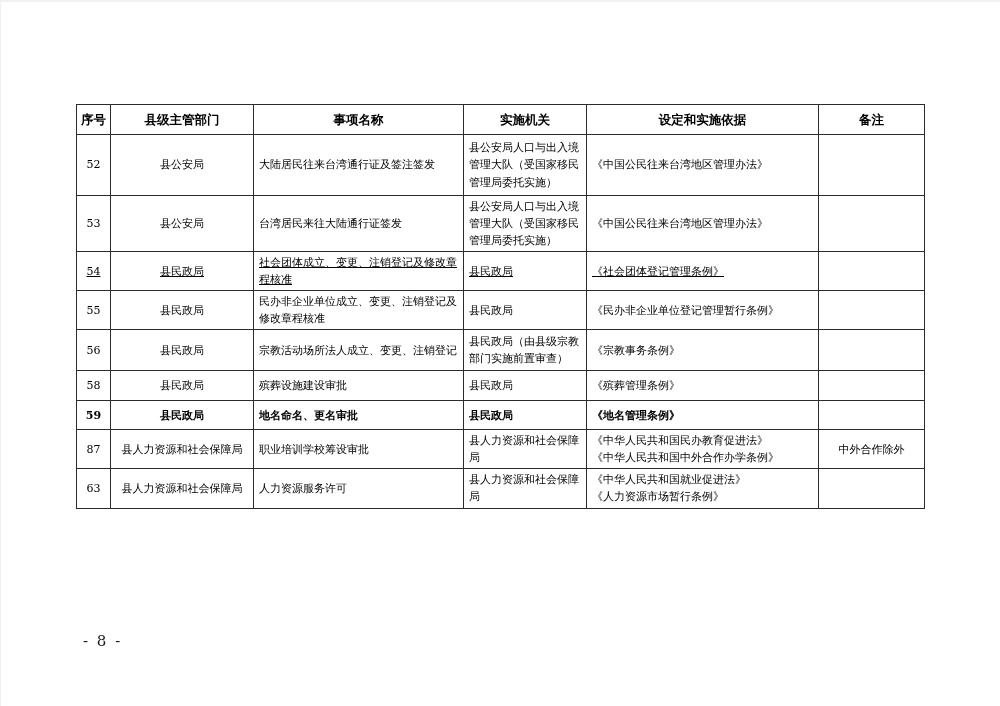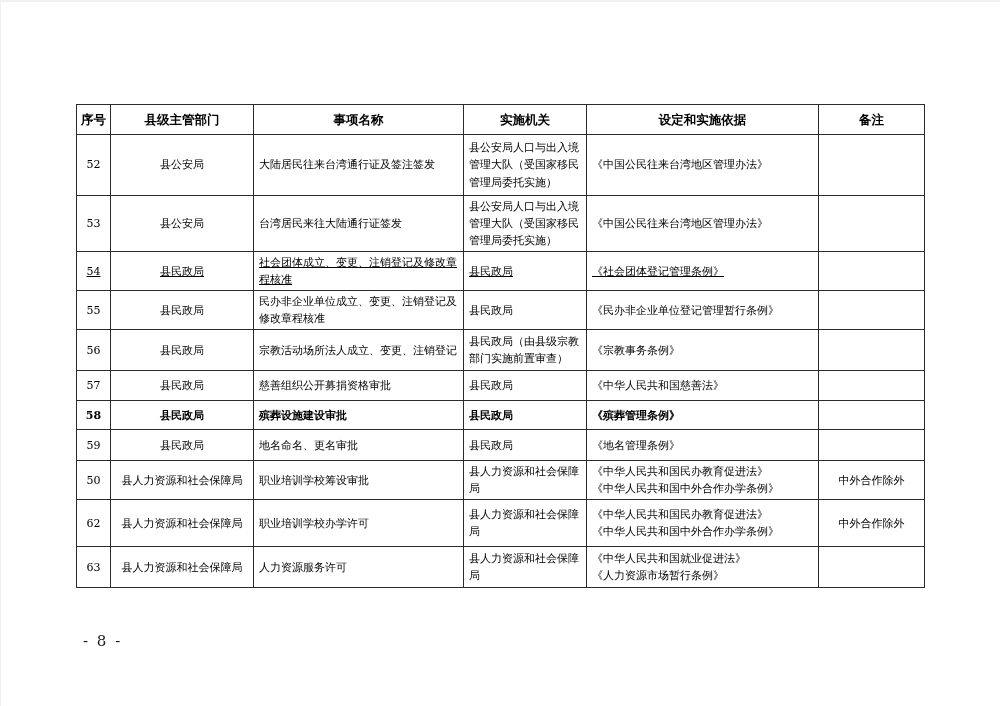--- a/index.html
+++ b/index.html
@@ -126,28 +126,20 @@
 
     <tr>
       <td class="cell-no">56</td>
       <td class="cell-dept">县民政局</td>
       <td class="cell-item">宗教活动场所法人成立、变更、注销登记</td>
       <td class="cell-agency">县民政局（由县级宗教部门实施前置审查）</td>
       <td class="cell-basis">《宗教事务条例》</td>
       <td class="cell-note"></td>
     </tr>
 
-    <tr>
-      <td class="cell-no">57</td>
-      <td class="cell-dept">县民政局</td>
-      <td class="cell-item">慈善组织公开募捐资格审批</td>
-      <td class="cell-agency">县民政局</td>
-      <td class="cell-basis">《中华人民共和国慈善法》</td>
-      <td class="cell-note"></td>
-    </tr>
 
     <tr>
       <td class="cell-no">58</td>
       <td class="cell-dept">县民政局</td>
       <td class="cell-item">殡葬设施建设审批</td>
       <td class="cell-agency">县民政局</td>
       <td class="cell-basis">《殡葬管理条例》</td>
       <td class="cell-note"></td>
     </tr>
 
@@ -155,38 +147,29 @@
       <td class="cell-no">59</td>
       <td class="cell-dept">县民政局</td>
       <td class="cell-item">地名命名、更名审批</td>
       <td class="cell-agency">县民政局</td>
       <td class="cell-basis">《地名管理条例》</td>
       <td class="cell-note"></td>
     </tr>
 
 
     <tr>
-      <td class="cell-no">50</td>
+      <td class="cell-no">87</td>
       <td class="cell-dept">县人力资源和社会保障局</td>
       <td class="cell-item">职业培训学校筹设审批</td>
       <td class="cell-agency">县人力资源和社会保障局</td>
       <td class="cell-basis">《中华人民共和国民办教育促进法》
 《中华人民共和国中外合作办学条例》</td>
       <td class="cell-note">中外合作除外</td>
     </tr>
 
-    <tr>
-      <td class="cell-no">62</td>
-      <td class="cell-dept">县人力资源和社会保障局</td>
-      <td class="cell-item">职业培训学校办学许可</td>
-      <td class="cell-agency">县人力资源和社会保障局</td>
-      <td class="cell-basis">《中华人民共和国民办教育促进法》
-《中华人民共和国中外合作办学条例》</td>
-      <td class="cell-note">中外合作除外</td>
-    </tr>
 
     <tr>
       <td class="cell-no">63</td>
       <td class="cell-dept">县人力资源和社会保障局</td>
       <td class="cell-item">人力资源服务许可</td>
       <td class="cell-agency">县人力资源和社会保障局</td>
       <td class="cell-basis">《中华人民共和国就业促进法》
 《人力资源市场暂行条例》</td>
       <td class="cell-note"></td>
     </tr>

